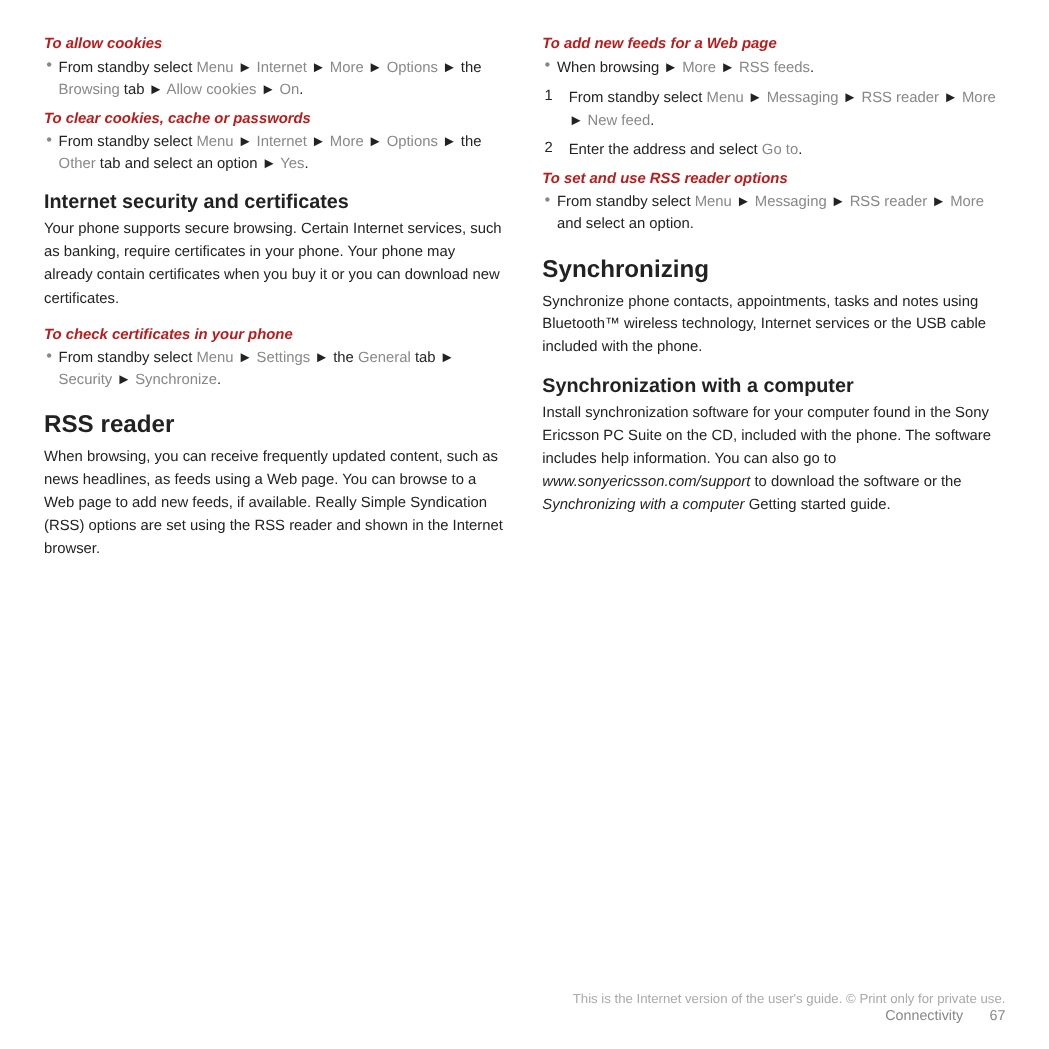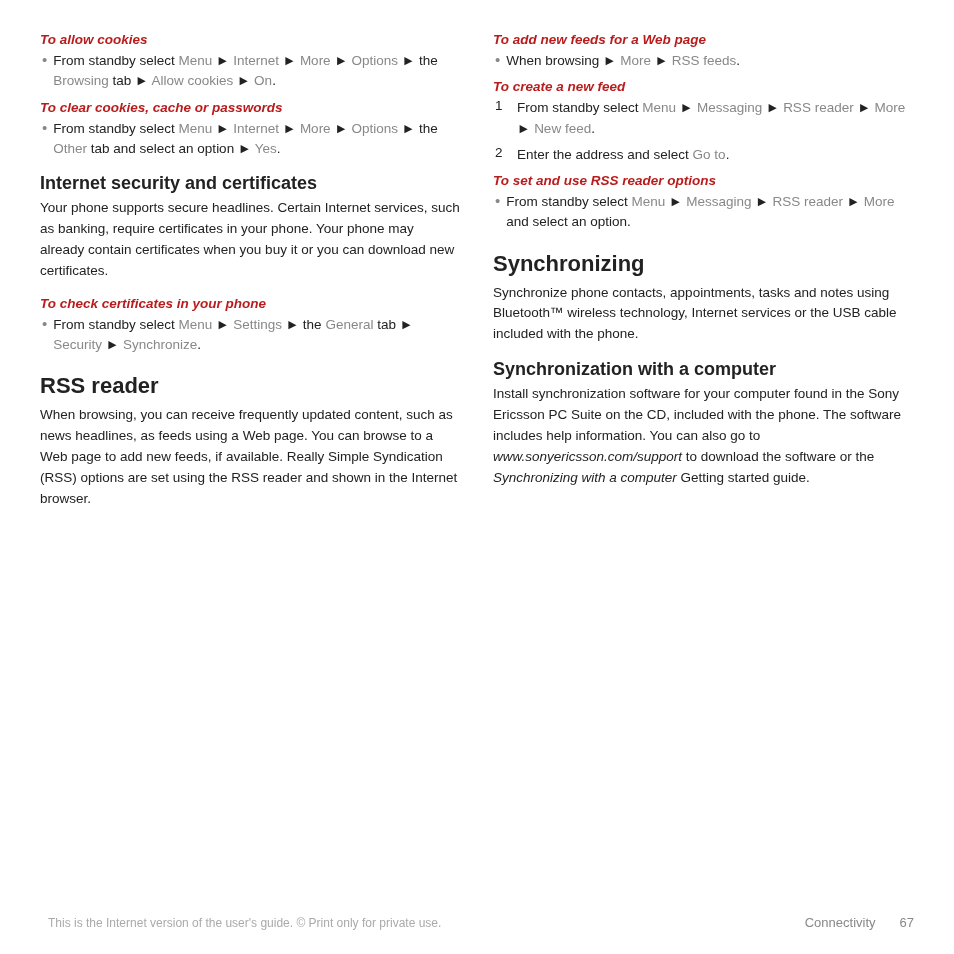--- a/index.html
+++ b/index.html
@@ -79,20 +79,21 @@
       color: #222;
     }
     .footer {
       position: absolute;
       bottom: 24px;
       right: 40px;
       left: 48px;
       display: flex;
       justify-content: space-between;
       align-items: flex-end;
+      flex-direction: column;
     }
     .footer-note {
       color: #aaa;
       font-size: 12px;
     }
     .footer-page {
       color: #888;
       font-size: 13px;
       text-align: right;
       white-space: nowrap;
@@ -126,21 +127,21 @@
       <div class="bullet-item">
         <span class="bullet">•</span>
         <span class="bullet-text">
           From standby select <span class="link">Menu</span> ► <span class="link">Internet</span> ► <span class="link">More</span> ► <span class="link">Options</span> ► the <span class="link">Other</span> tab and select an option ► <span class="link">Yes</span>.
         </span>
       </div>
     </div>
 
     <div class="section-gap">
       <div class="bold-section-heading">Internet security and certificates</div>
-      <div class="body-text">Your phone supports secure headlines. Certain Internet services, such as banking, require certificates in your phone. Your phone may already contain certificates when you buy it or you can download new certificates.</div>
+      <div class="body-text">Your phone supports secure browsing. Certain Internet services, such as banking, require certificates in your phone. Your phone may already contain certificates when you buy it or you can download new certificates.</div>
     </div>
 
     <div class="section-gap-sm">
       <div class="section-title-italic">To check certificates in your phone</div>
       <div class="bullet-item">
         <span class="bullet">•</span>
         <span class="bullet-text">
           From standby select <span class="link">Menu</span> ► <span class="link">Settings</span> ► the <span class="link">General</span> tab ► <span class="link">Security</span> ► <span class="link">Synchronize</span>.
         </span>
       </div>
@@ -159,21 +160,20 @@
       <div class="section-title-italic">To add new feeds for a Web page</div>
       <div class="bullet-item">
         <span class="bullet">•</span>
         <span class="bullet-text">
           When browsing ► <span class="link">More</span> ► <span class="link">RSS feeds</span>.
         </span>
       </div>
     </div>
 
     <div class="section-gap-sm">
-      <div class="section-title-italic">To create a new feed</div>
       <div class="numbered-list">
         <div class="numbered-item">
           <span class="num">1</span>
           <span class="bullet-text">
             From standby select <span class="link">Menu</span> ► <span class="link">Messaging</span> ► <span class="link">RSS reader</span> ► <span class="link">More</span> ► <span class="link">New feed</span>.
           </span>
         </div>
         <div class="numbered-item">
           <span class="num">2</span>
           <span class="bullet-text">

